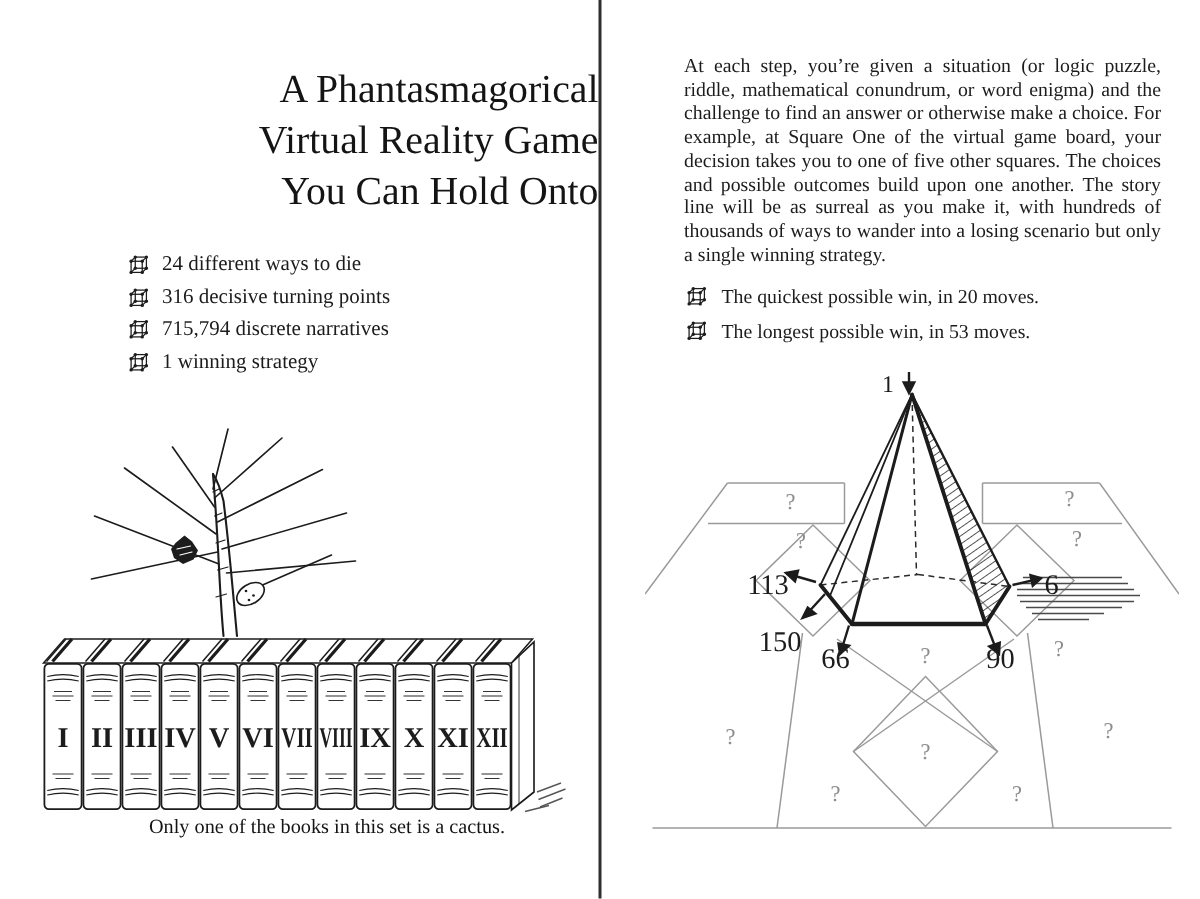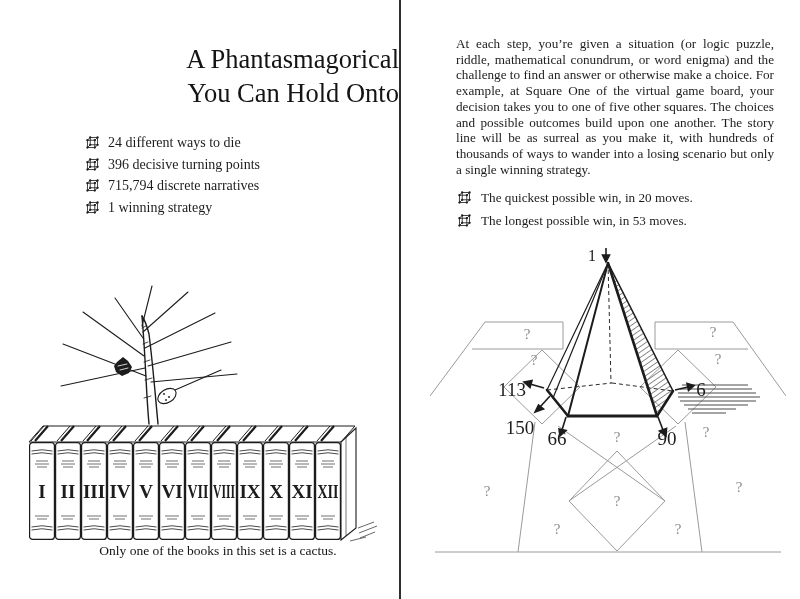--- a/index.html
+++ b/index.html
@@ -72,35 +72,36 @@
         <line x1="6" y1="74" x2="20" y2="74"></line>
           <line x1="8" y1="77" x2="18" y2="77"></line>
       </g>
     </g>
   </defs>
 </svg>
 
 <div class="page page-left">
   <div class="title">
     <div>A Phantasmagorical</div>
+    <div>Virtual Reality Game</div>
     <div>You Can Hold Onto</div>
   </div>
 
   <ul class="features">
     <li>
       <svg width="13" height="13" viewBox="0 0 14 14">
           <use href="#cubeico"></use>
         </svg>
       <span>24 different ways to die</span>
       </li>
     <li>
       <svg width="13" height="13" viewBox="0 0 14 14">
           <use href="#cubeico"></use>
         </svg>
-      <span>396 decisive turning points</span>
+      <span>316 decisive turning points</span>
       </li>
     <li>
       <svg width="13" height="13" viewBox="0 0 14 14">
           <use href="#cubeico"></use>
         </svg>
       <span>715,794 discrete narratives</span>
       </li>
     <li>
       <svg width="13" height="13" viewBox="0 0 14 14">
           <use href="#cubeico"></use>

